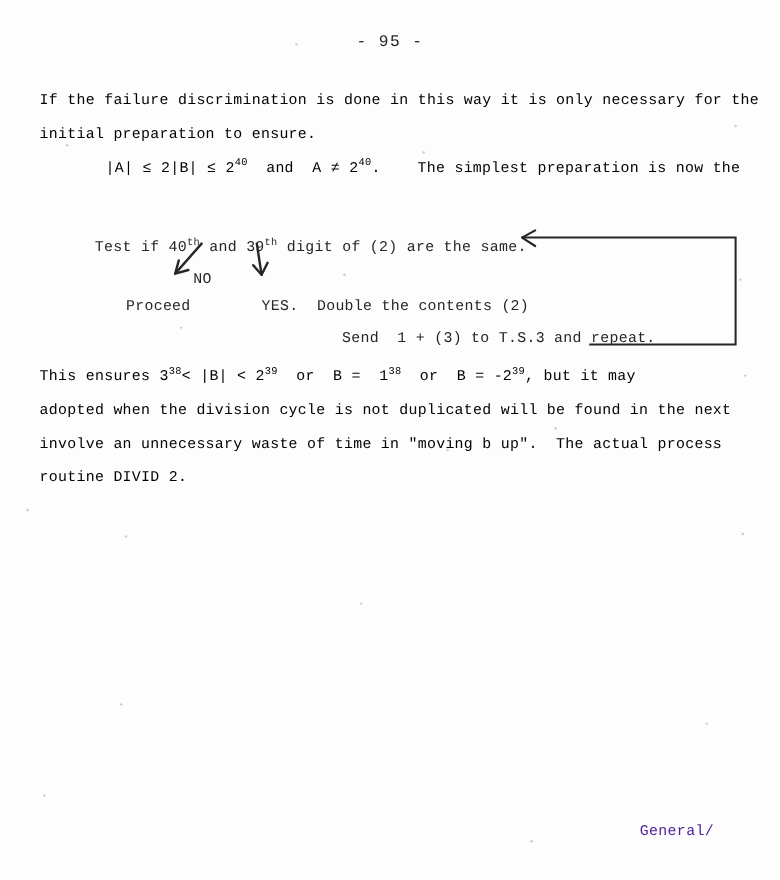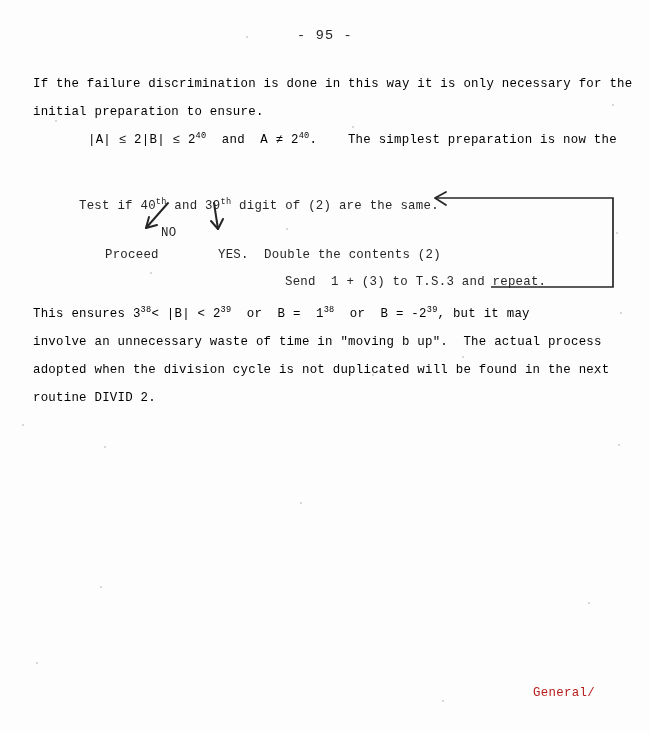--- a/index.html
+++ b/index.html
@@ -98,21 +98,21 @@
   .footer {
     position: absolute;
     left: 0;
     top: 686px;
     width: 650px;
     text-align: right;
     padding-right: 55px;
     box-sizing: border-box;
     font-size: 12.4px;
     letter-spacing: .3px;
-    color: #b91c1c;
+    color: #4c1d95;
   }
 </style>
 </head>
 <body>
 
 <div class="page">
 
   <div class="paper-noise">
     <div class="speck" style="left:55px;  top:120px; width:2px; height:2px;"></div>
     <div class="speck" style="left:246px; top:36px;  width:2px; height:2px;"></div>
@@ -163,20 +163,20 @@
     <div class="flow-line t-send">Send  1 + (3) to T.S.3 and repeat.</div>
 
     <svg class="loop" width="210" height="106" viewBox="0 0 210 106">
       <path d="M16 9 L194 9 L194 98 L72 98" stroke="#262626" stroke-width="1.7" fill="none"></path>
       <path d="M16 9 L27 3 M16 9 L27 16" stroke="#262626" stroke-width="1.8" fill="none" stroke-linecap="round"></path>
     </svg>
   </div>
 
   <div class="body-text" style="top:300px;">
     <div class="line"><span>This ensures 3</span><sup>38</sup><span>&lt; |B| &lt; 2</span><sup>39</sup><span>  or  B =  1</span><sup>38</sup><span>  or  B = -2</span><sup>39</sup><span>, but it may</span></div>
+    <div class="line">adopted when the division cycle is not duplicated will be found in the next</div>
     <div class="line">involve an unnecessary waste of time in "moving b up".  The actual process</div>
-    <div class="line">adopted when the division cycle is not duplicated will be found in the next</div>
     <div class="line">routine DIVID 2.</div>
   </div>
 
   <div class="footer">General/</div>
 
 </div>
 
 </body></html>

